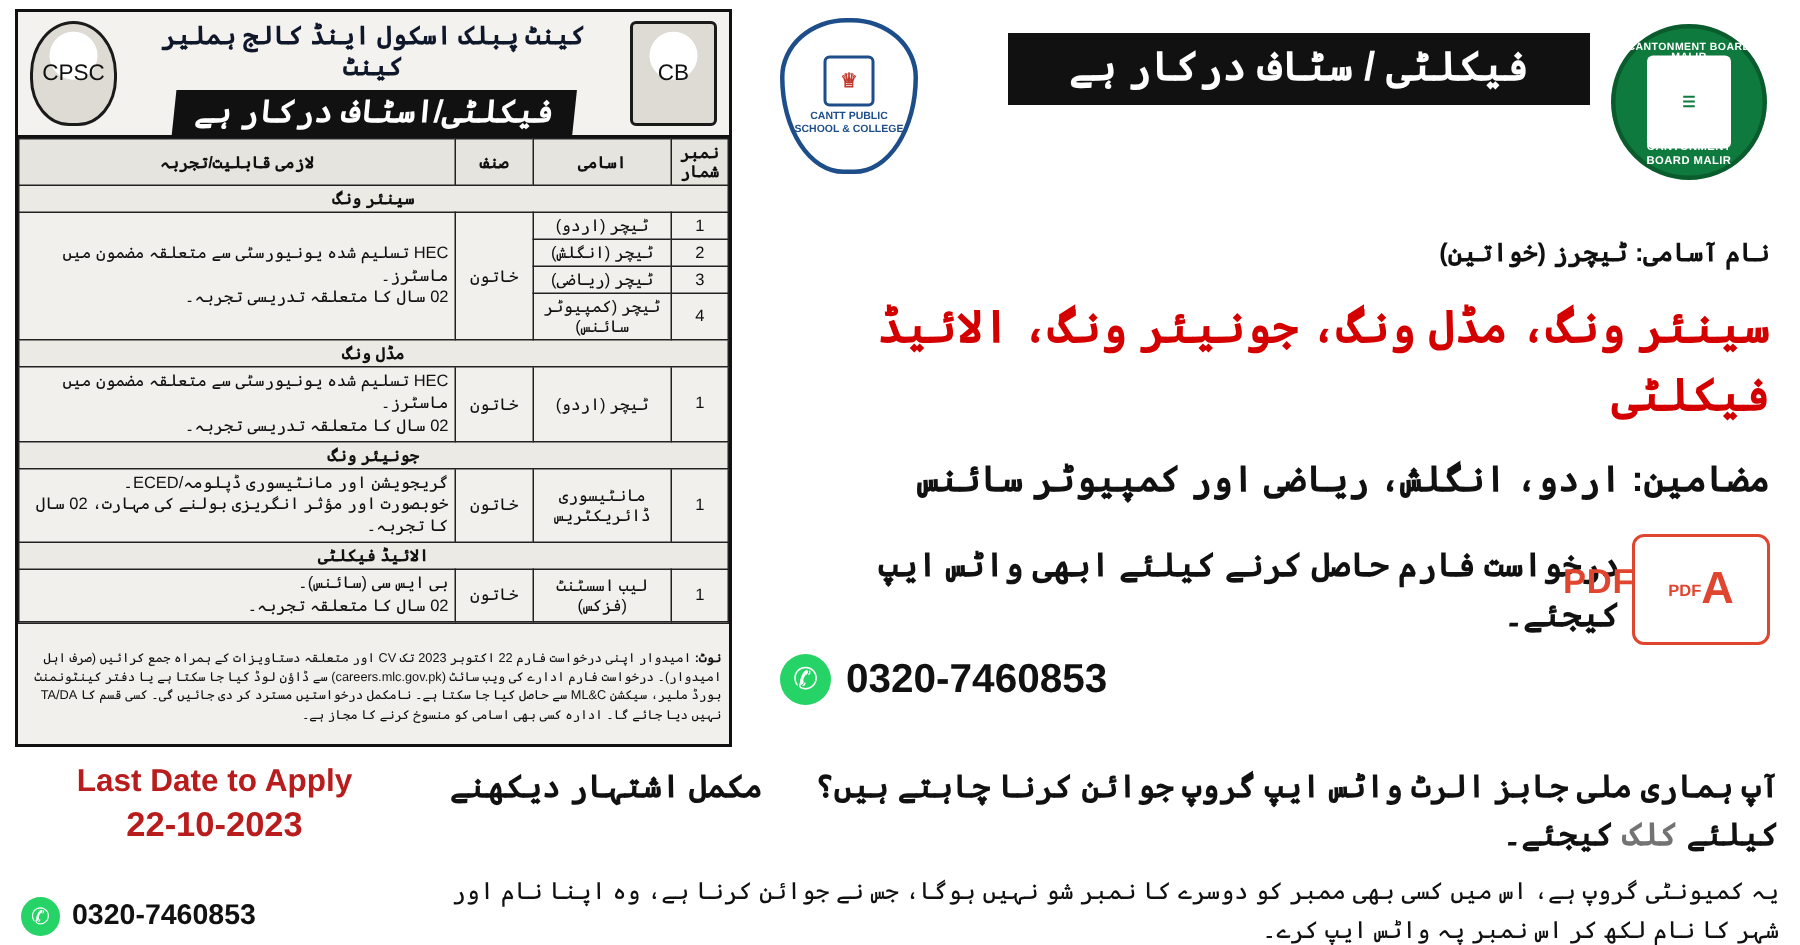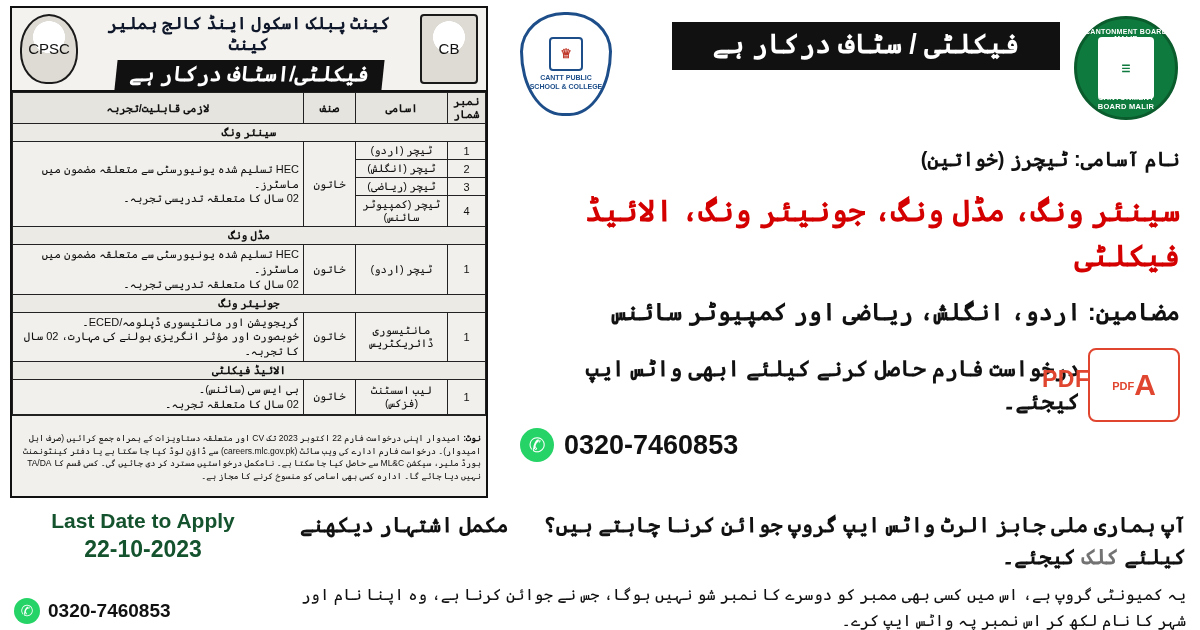--- a/index.html
+++ b/index.html
@@ -141,21 +141,21 @@
   .promo-banner {
     margin-top:8px;
     background:#111; color:#ffffff;
     font-size:27px; font-weight:bold;
     padding:6px 10px 10px 10px;
     line-height:1.2;
     margin-left:48px;
   }
   .promo-body { padding:6px 20px 0 20px; text-align:right; }
   .line-post {
-    font-size:20px; color:#111; font-weight:bold; margin-top:10px; line-height:1.5;
+    font-size:17px; color:#111; font-weight:bold; margin-top:22px; line-height:1.5;
   }
   .line-wings {
     font-size:30px; color:#d40000; font-weight:bold; margin-top:14px; line-height:1.5;
   }
   .line-subjects {
     font-size:24px; color:#111; font-weight:bold; margin-top:16px; line-height:1.5;
   }
   .cta-row {
     display:flex; align-items:center; gap:8px; margin-top:18px; justify-content:flex-start;
     flex-direction:row-reverse;
@@ -184,21 +184,21 @@
   }
   .wa-number { font-size:27px; font-weight:bold; color:#111; direction:ltr; }
 
   
   .bottom {
     position:absolute; left:0; top:505px; width:1200px; height:125px;
     background:#ffffff; direction:rtl;
   }
   .last-date {
     position:absolute; left:18px; top:4px; width:250px; text-align:center;
-    color:#14532d; font-weight:bold;
+    color:#b91c1c; font-weight:bold;
   }
   .last-date .ld1 { font-size:21px; }
   .last-date .ld2 { font-size:23px; margin-top:3px; }
   .bottom-right {
     position:absolute; right:14px; top:4px; width:900px; text-align:right;
   }
   .br-line1 { font-size:21px; color:#111; font-weight:bold; line-height:1.5; }
   .br-line1 .click { color:#737373; }
   .br-line2 { font-size:16px; color:#111; margin-top:10px; line-height:1.6; }
   .bottom-wa {

